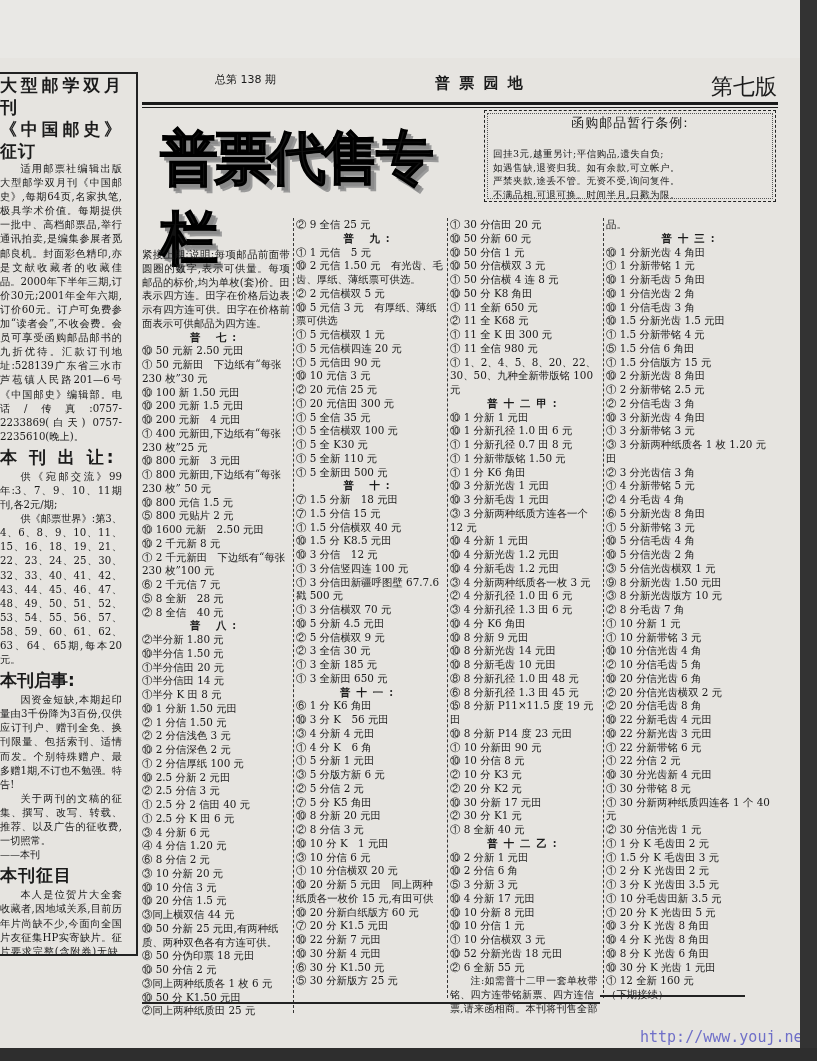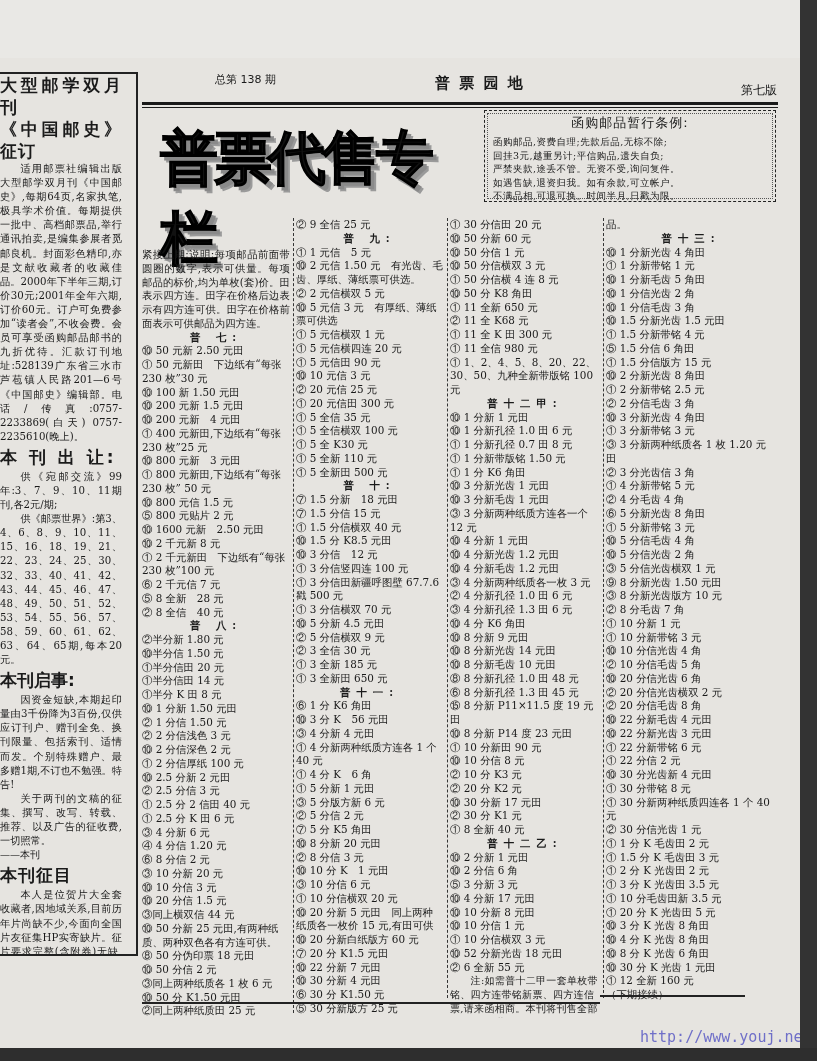--- a/index.html
+++ b/index.html
@@ -11,29 +11,29 @@
   
   .left-col{position:absolute;left:0;top:72px;width:136px;height:880px;border-right:2px solid #222;border-top:2px solid #222;border-bottom:2px solid #222;font-size:10.2px;line-height:14.1px;overflow:hidden;}
   .left-col p{margin:0;text-indent:2em;text-align:justify;padding:0 14px 0 0;}
   .lh-big{font-family:"DejaVu Sans",sans-serif;font-weight:bold;font-size:17px;line-height:22px;text-align:center;margin:0;letter-spacing:1px;}
   .lh-mid{font-family:"DejaVu Sans",sans-serif;font-weight:bold;font-size:17px;line-height:26px;text-align:center;margin:2px 0;letter-spacing:3px;}
   .sign{text-align:right;padding-right:10px;font-size:10px;}
   
   .hdr{position:absolute;left:145px;top:70px;width:632px;height:30px;}
   .hdr-issue{position:absolute;left:30px;top:2px;font-family:"DejaVu Sans",sans-serif;font-size:11px;margin-left:40px;}
   .hdr-title{position:absolute;left:290px;top:4px;font-size:15px;font-weight:bold;letter-spacing:2px;text-align:right;}
-  .hdr-page{position:absolute;right:0;top:12px;font-family:"DejaVu Sans",sans-serif;font-size:12px;}
+  .hdr-page{position:absolute;right:0;top:2px;font-family:"DejaVu Sans",sans-serif;font-size:22px;}
   .rule-thick{position:absolute;left:142px;top:102px;width:636px;height:3px;background:#1a1a1a;}
   .rule-thin{position:absolute;left:142px;top:107px;width:636px;height:1px;background:#1a1a1a;}
   
   .banner{position:absolute;left:160px;top:118px;width:320px;height:88px;}
   .banner-text{font-family:"DejaVu Sans",sans-serif;font-weight:bold;font-size:58px;line-height:80px;letter-spacing:-4px;color:#111;text-shadow:4px 4px 0 #8a8a8a,6px 6px 0 #9a9a9a;-webkit-text-stroke:1px #000;}
   
   .rules-box{position:absolute;left:484px;top:110px;width:292px;height:92px;border:1px dashed #222;outline:1px dotted #555;outline-offset:-4px;padding:4px 8px;box-sizing:border-box;}
-  .rules-title{font-family:"DejaVu Sans",sans-serif;font-size:13px;text-align:center;line-height:16px;margin:0 0 4px 0;letter-spacing:1px;}
+  .rules-title{font-family:"DejaVu Sans",sans-serif;font-size:13px;text-align:center;line-height:16px;margin:0 0 16px 0;letter-spacing:1px;}
   .rules-line{font-size:9.5px;line-height:13.5px;margin:0;letter-spacing:0.5px;white-space:nowrap;}
   
   .col{position:absolute;top:218px;font-size:10.4px;line-height:13.75px;overflow:hidden;}
   .col p{margin:0;}
   .col .sec{text-align:center;letter-spacing:6px;font-weight:bold;}
   .col .intro{text-align:justify;margin-top:30px;}
   .col-div{position:absolute;top:218px;width:0;border-left:1.5px dashed #333;}
   .c1{left:142px;width:148px;height:800px;}
   .c2{left:296px;width:147px;height:800px;}
   .c3{left:450px;width:150px;height:800px;}
@@ -81,24 +81,23 @@
   </div>
   <div class="rule-thick"></div>
   <div class="rule-thin"></div>
 
   <div class="banner">
     <span class="banner-text">普票代售专栏</span>
   </div>
 
   <div class="rules-box">
     <p class="rules-title">函购邮品暂行条例:</p>
-    <p class="rules-line">函购邮品,资费自理;先款后品,无棕不除;</p>
     <p class="rules-line">回挂3元,越重另计;平信购品,遗失自负;</p>
+    <p class="rules-line">如遇售缺,退资归我。如有余款,可立帐户。</p>
     <p class="rules-line">严禁夹款,途丢不管。无资不受,询问复件。</p>
-    <p class="rules-line">如遇售缺,退资归我。如有余款,可立帐户。</p>
     <p class="rules-line">不满品相,可退可换。时间半月,日戳为限。</p>
   </div>
 
   <div class="col c1">
       <p class="intro">紧接上期:说明:每项邮品前面带圆圈的数字,表示可供量。每项邮品的标价,均为单枚(套)价。田表示四方连。田字在价格后边表示有四方连可供。田字在价格前面表示可供邮品为四方连。</p>
       <p class="sec">普 七:</p>
       <p>⑩ 50 元新 2.50 元田</p>
       <p>① 50 元新田　下边纸有“每张 230 枚”30 元</p>
       <p>⑩ 100 新 1.50 元田</p>
       <p>⑩ 200 元新 1.5 元田</p>
@@ -175,21 +174,20 @@
       <p>① 3 分信横双 70 元</p>
       <p>⑩ 5 分新 4.5 元田</p>
       <p>② 5 分信横双 9 元</p>
       <p>② 3 全信 30 元</p>
       <p>① 3 全新 185 元</p>
       <p>① 3 全新田 650 元</p>
       <p class="sec">普十一:</p>
       <p>⑥ 1 分 K6 角田</p>
       <p>⑩ 3 分 K　56 元田</p>
       <p>③ 4 分新 4 元田</p>
-      <p>① 4 分新两种纸质方连各 1 个 40 元</p>
       <p>① 4 分 K　6 角</p>
       <p>① 5 分新 1 元田</p>
       <p>③ 5 分版方新 6 元</p>
       <p>② 5 分信 2 元</p>
       <p>⑦ 5 分 K5 角田</p>
       <p>⑩ 8 分新 20 元田</p>
       <p>② 8 分信 3 元</p>
       <p>⑩ 10 分 K　1 元田</p>
       <p>③ 10 分信 6 元</p>
       <p>① 10 分信横双 20 元</p>

